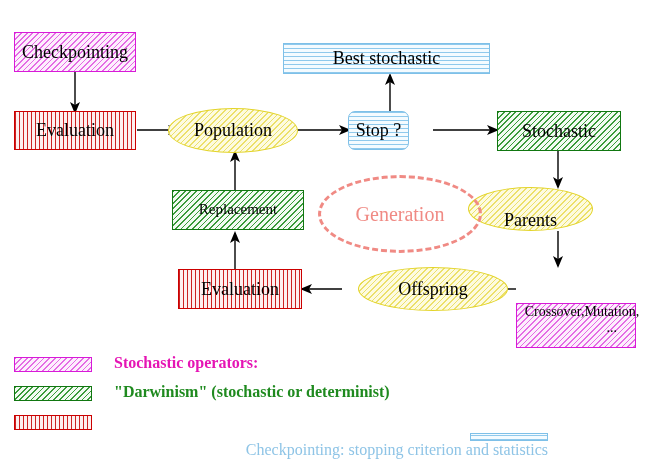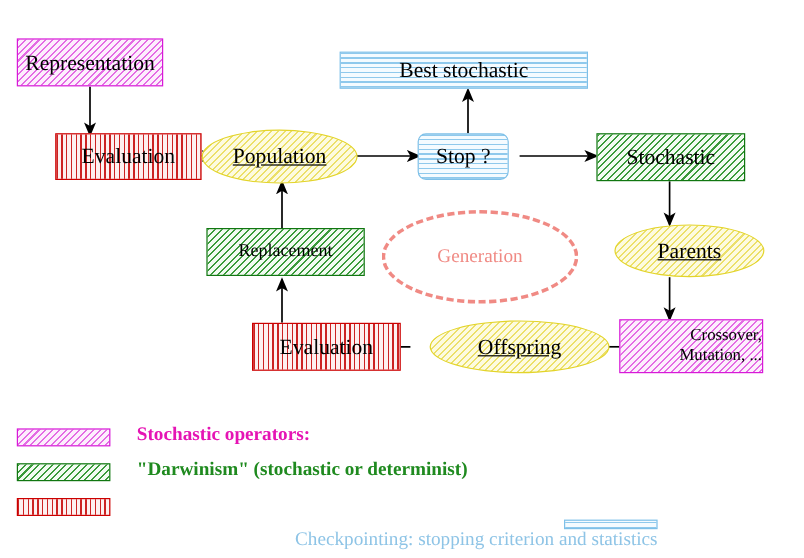--- a/index.html
+++ b/index.html
@@ -3,61 +3,59 @@
 <meta charset="utf-8">
 <style>
   html,body{margin:0;padding:0;background:#ffffff;}
   body{width:670px;height:465px;overflow:hidden;
        font-family:"Liberation Serif","DejaVu Serif",serif;}
   #stage{position:relative;width:670px;height:465px;background:#fff;}
 
   .node{position:absolute;box-sizing:border-box;display:flex;
         align-items:center;justify-content:center;text-align:center;
         color:#000;font-size:18px;line-height:1.05;}
-  .node.two-line{flex-direction:column;font-size:14px;line-height:1.15;
-        align-items:flex-end;padding-left:12px;}
+  .node.two-line{flex-direction:row;font-size:14px;line-height:1.15;
+        align-items:flex-start;padding-left:12px;margin-top:37px;}
 
   
   .fill-magenta{
     border:1.5px solid #d81ad8;
     background-color:#fdeefd;
     background-image:repeating-linear-gradient(135deg,
        #e46ce4 0px,#e46ce4 1.2px,transparent 1.2px,transparent 4px);
   }
   .fill-green{
     border:1.5px solid #117711;
     background-color:#f2fbf2;
     background-image:repeating-linear-gradient(135deg,
        #3a9a3a 0px,#3a9a3a 1.2px,transparent 1.2px,transparent 4px);
   }
   .fill-red{
     border:1.5px solid #cc0000;
     background-color:#fdf0f0;
     background-image:repeating-linear-gradient(90deg,
        #cc2222 0px,#cc2222 1.2px,transparent 1.2px,transparent 4px);
-    margin-left:32px;
   }
   .fill-blue{
     border:1.5px solid #7ec0e8;
     background-color:#f4fbff;
     background-image:repeating-linear-gradient(0deg,
        #8fc9ec 0px,#8fc9ec 1.1px,transparent 1.1px,transparent 4px);
   }
   .fill-yellow{
     border:1.5px solid #e3d42a;
     background-color:#fdfbe0;
     background-image:repeating-linear-gradient(135deg,
        #ece06a 0px,#ece06a 1.2px,transparent 1.2px,transparent 4px);
-    text-decoration:underline;
   }
   .ellipse{border-radius:50%;}
   .rounded{border-radius:7px;}
   .dashed-ellipse{
     border:3px dashed #f08a84;border-radius:50%;background:transparent;
-    color:#f08a84;font-size:16px;
+    color:#f08a84;font-size:20px;
   }
 
   
   #legend{position:absolute;left:0;top:340px;width:670px;height:125px;}
   .legend-row{position:absolute;left:0;width:548px;height:26px;
               display:flex;align-items:flex-end;}
   .swatch{width:78px;height:15px;margin-left:14px;box-sizing:border-box;}
   .legend-text{margin-left:22px;font-size:16px;white-space:nowrap;
                font-family:"Liberation Serif","DejaVu Serif",serif;}
   .lt-magenta{color:#e514b4;font-weight:bold;}
@@ -100,44 +98,44 @@
 
       <line x1="342" y1="289" x2="302" y2="289"></line>
 
       <line x1="235" y1="269" x2="235" y2="233"></line>
 
       <line x1="235" y1="190" x2="235" y2="152"></line>
     </g>
   </svg>
 
   <div class="node fill-magenta" style="left:14px;top:32px;width:122px;height:40px;">
-    <span>Representation</span>
+    <span>Checkpointing</span>
   </div>
 
   <div class="node fill-red" style="left:14px;top:111px;width:122px;height:39px;">
     <span>Evaluation</span>
   </div>
 
   <div class="node fill-yellow ellipse" style="left:168px;top:108px;width:130px;height:45px;">
     <span>Population</span>
   </div>
 
-  <div class="node fill-blue rounded" style="left:348px;top:111px;width:76px;height:39px;">
+  <div class="node fill-blue rounded" style="left:348px;top:111px;width:61px;height:39px;">
     <span>Stop ?</span>
   </div>
 
   <div class="node fill-blue" style="left:283px;top:43px;width:207px;height:31px;">
     <span>Best stochastic</span>
   </div>
 
   <div class="node fill-green" style="left:497px;top:111px;width:124px;height:40px;">
     <span>Stochastic</span>
   </div>
 
-  <div class="node fill-yellow ellipse" style="left:512px;top:187px;width:125px;height:44px;">
+  <div class="node fill-yellow ellipse" style="left:468px;top:187px;width:125px;height:44px;align-items:flex-end;">
     <span>Parents</span>
   </div>
 
   <div class="node two-line fill-magenta" style="left:516px;top:266px;width:120px;height:45px;justify-content:center;">
     <span>Crossover,</span>
     <span>Mutation, ...</span>
   </div>
 
   <div class="node fill-yellow ellipse" style="left:358px;top:267px;width:150px;height:44px;">
     <span>Offspring</span>

